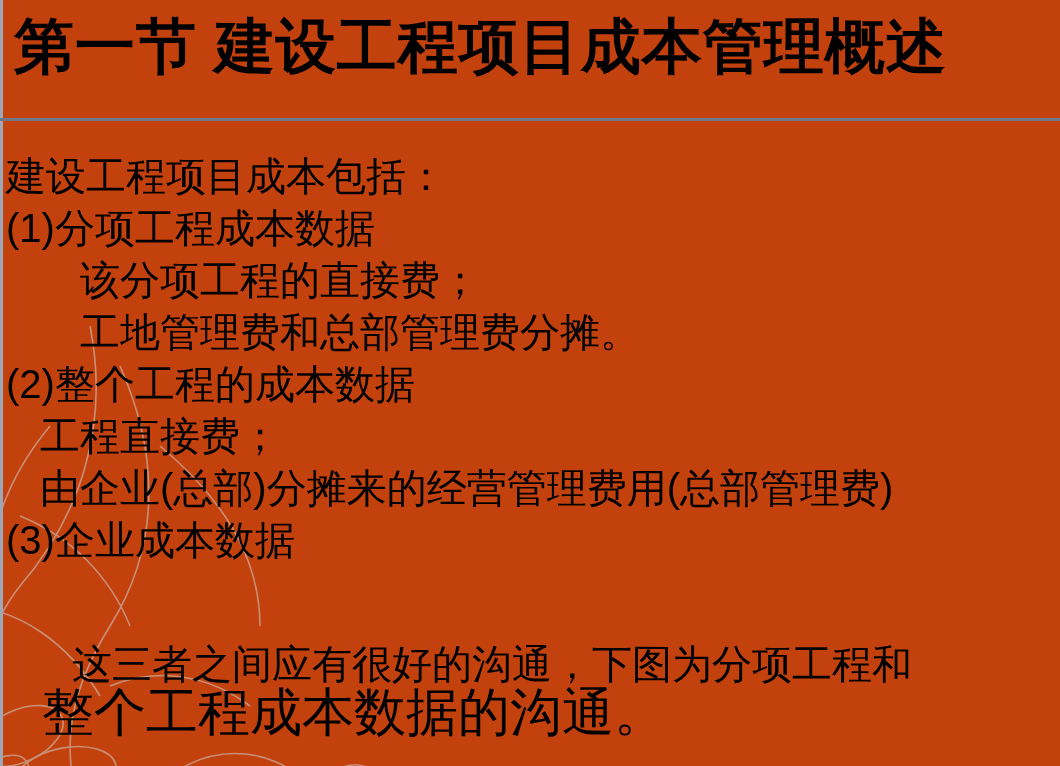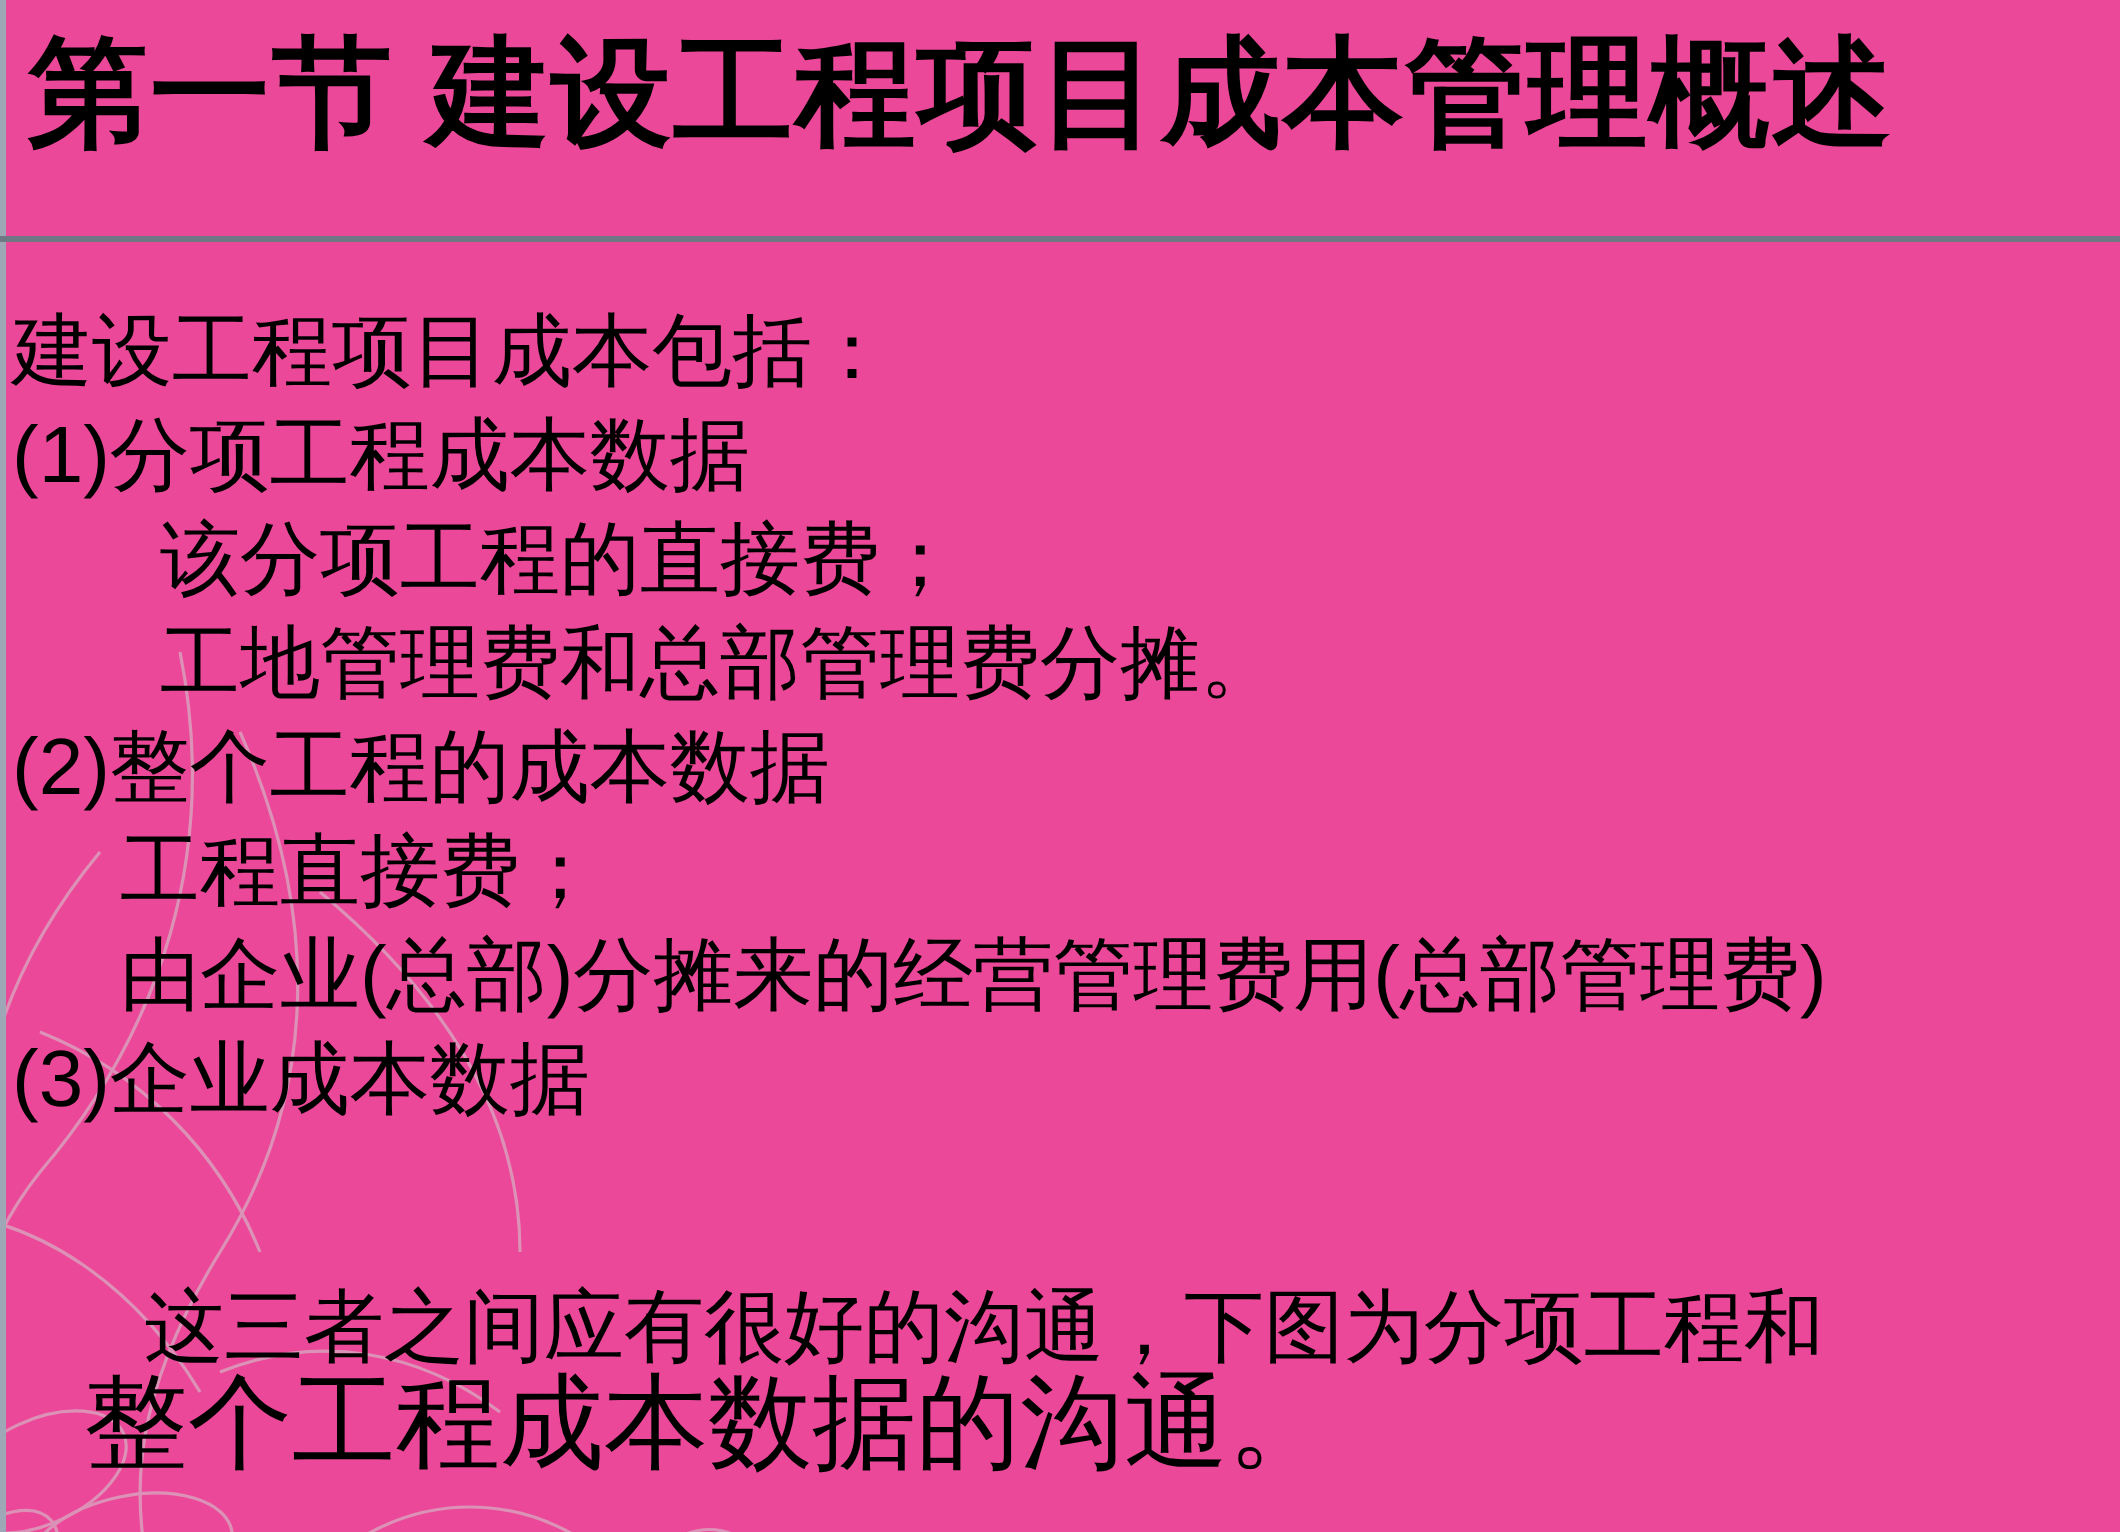--- a/index.html
+++ b/index.html
@@ -4,21 +4,21 @@
 <style>
   html, body {
     margin: 0;
     padding: 0;
     background: #ffffff;
   }
   .slide {
     position: relative;
     width: 1060px;
     height: 766px;
-    background: #ec4899;
+    background: #c2410c;
     overflow: hidden;
     font-family: "Liberation Sans", sans-serif;
     box-sizing: border-box;
   }
   
   .watermark {
     position: absolute;
     left: -40px;
     bottom: -60px;
     width: 560px;
@@ -63,21 +63,21 @@
   .line {
     font-size: 40px;
     color: #000000;
     line-height: 52px;
     white-space: nowrap;
     padding-left: 6px;
   }
   .ind-0 { padding-left: 6px; }
   .ind-1 { }
   .ind-2 { padding-left: 80px; }
-  .ind-3 { padding-left: 60px; }
+  .ind-3 { padding-left: 40px; }
   .last-block {
     position: absolute;
     left: 0;
     top: 640px;
     width: 981px;
   }
   .last-line-1 {
     font-size: 40px;
     line-height: 48px;
     padding-left: 72px;

